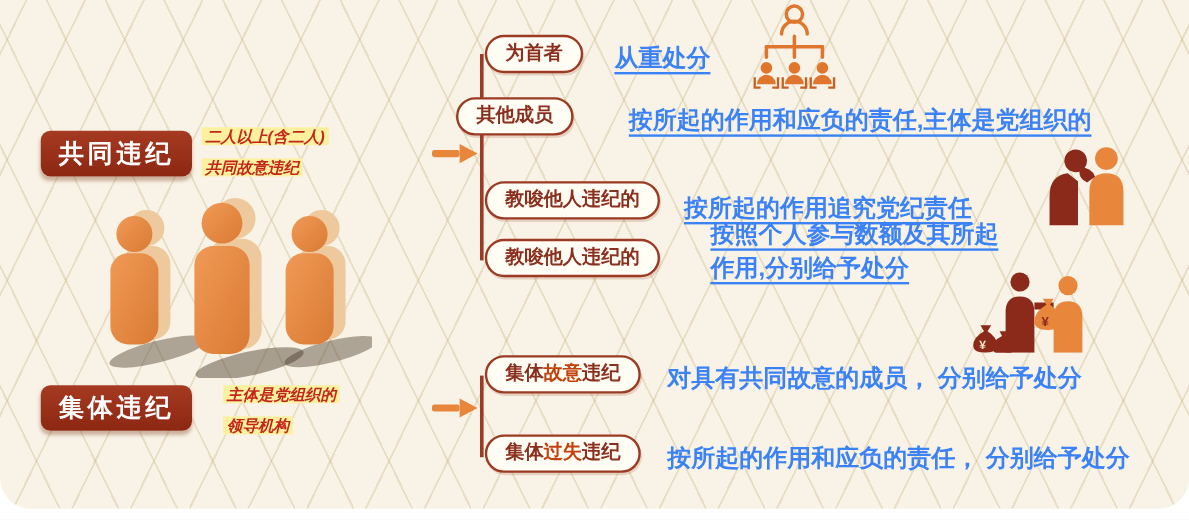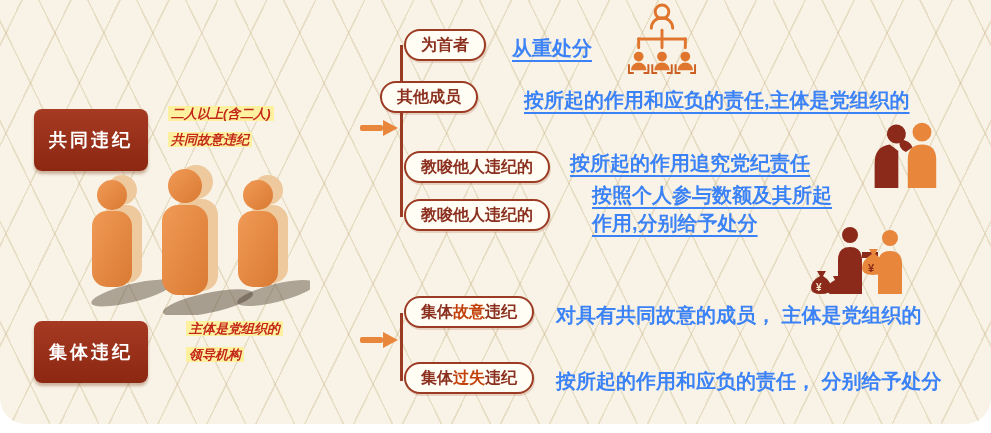--- a/index.html
+++ b/index.html
@@ -15,22 +15,22 @@
     background-color:#f8f3e6;
     background-image:
       repeating-linear-gradient(64deg,  rgba(198,178,130,.32) 0 1.6px, transparent 1.6px 44px),
       repeating-linear-gradient(-64deg, rgba(198,178,130,.32) 0 1.6px, transparent 1.6px 44px);
     border-radius:0 0 26px 26px;
   }
 
   .branch-box {
     position:absolute;
     background:linear-gradient(#a63a22,#8c2712);
-    color:#fff; font-weight:bold; font-size:18px; letter-spacing:3px;
-    padding:19px 15px; border-radius:8px;
+    color:#fff; font-weight:bold; font-size:21px; letter-spacing:3px;
+    padding:5px 15px; border-radius:8px;
     box-shadow:0 3px 3px rgba(120,55,20,.35);
     white-space:nowrap;
   }
 
   .cond { position:absolute; text-align:left; font-weight:bold; font-size:13px;
           color:#c3271a; line-height:26px;font-style:italic; }
   .cond .hl { background:#fdf1a0; padding:0 3px; }
 
   .arrow { position:absolute; width:38px; height:16px; }
   .arrow .shaft { position:absolute; left:0; top:5px; width:23px; height:6px; background:#e8873c; border-radius:2px; }
@@ -74,21 +74,21 @@
 
   <div class="vline" style="left:400px; top:45px; height:172px;"></div>
 
   <div class="pill" style="left:404px; top:29px;">为首者</div>
   <div class="desc u" style="left:512px; top:35px;">从重处分</div>
 
   <div class="pill" style="left:380px; top:81px;">其他成员</div>
   <div class="desc u" style="left:524px; top:87px;">按所起的作用和应负的责任,主体是党组织的</div>
 
   <div class="pill" style="left:404px; top:139px;margin-top:12px;">教唆他人违纪的</div>
-  <div class="desc u" style="left:570px; top:150px;">按所起的作用追究党纪责任</div>
+  <div class="desc u" style="left:570px; top:160px;">按所起的作用追究党纪责任</div>
 
   <div class="pill" style="left:404px; top:199px;">教唆他人违纪的</div>
   <div class="desc u" style="left:592px; top:210px;">作用,分别给予处分</div>
   <div class="desc u" style="left:592px; top:182px;">按照个人参与数额及其所起</div>
 
   <div class="branch-box" style="left:34px; top:321px;">集体违纪</div>
 
   <div class="cond" style="left:168px; top:316px; width:196px;padding-left:18px;">
     <span class="hl">主体是党组织的</span><br>
     <span class="hl">领导机构</span>
@@ -97,21 +97,21 @@
   <div class="arrow" style="left:360px; top:332px;">
     <div class="shaft"></div>
       <div class="head"></div>
   </div>
 
   <div class="vline" style="left:400px; top:313px; height:68px;"></div>
 
   <div class="pill" style="left:404px; top:296px;">
     <span>集体</span><span class="em">故意</span><span>违纪</span>
   </div>
-  <div class="desc" style="left:556px; top:302px;">对具有共同故意的成员， 主体是党组织的</div>
+  <div class="desc" style="left:556px; top:302px;">对具有共同故意的成员， 分别给予处分</div>
 
   <div class="pill" style="left:404px; top:362px;">
     <span>集体</span><span class="em">过失</span><span>违纪</span>
   </div>
   <div class="desc" style="left:556px; top:368px;">按所起的作用和应负的责任， 分别给予处分</div>
 
   <svg class="icon" style="left:627px; top:2px;" width="70" height="78" viewBox="0 0 72 80">
     <g stroke="#e0762e" stroke-width="3" fill="none" stroke-linecap="round">
       <circle cx="36" cy="10" r="7"></circle>
       <path d="M25 27 a11 11 0 0 1 22 0"></path>

